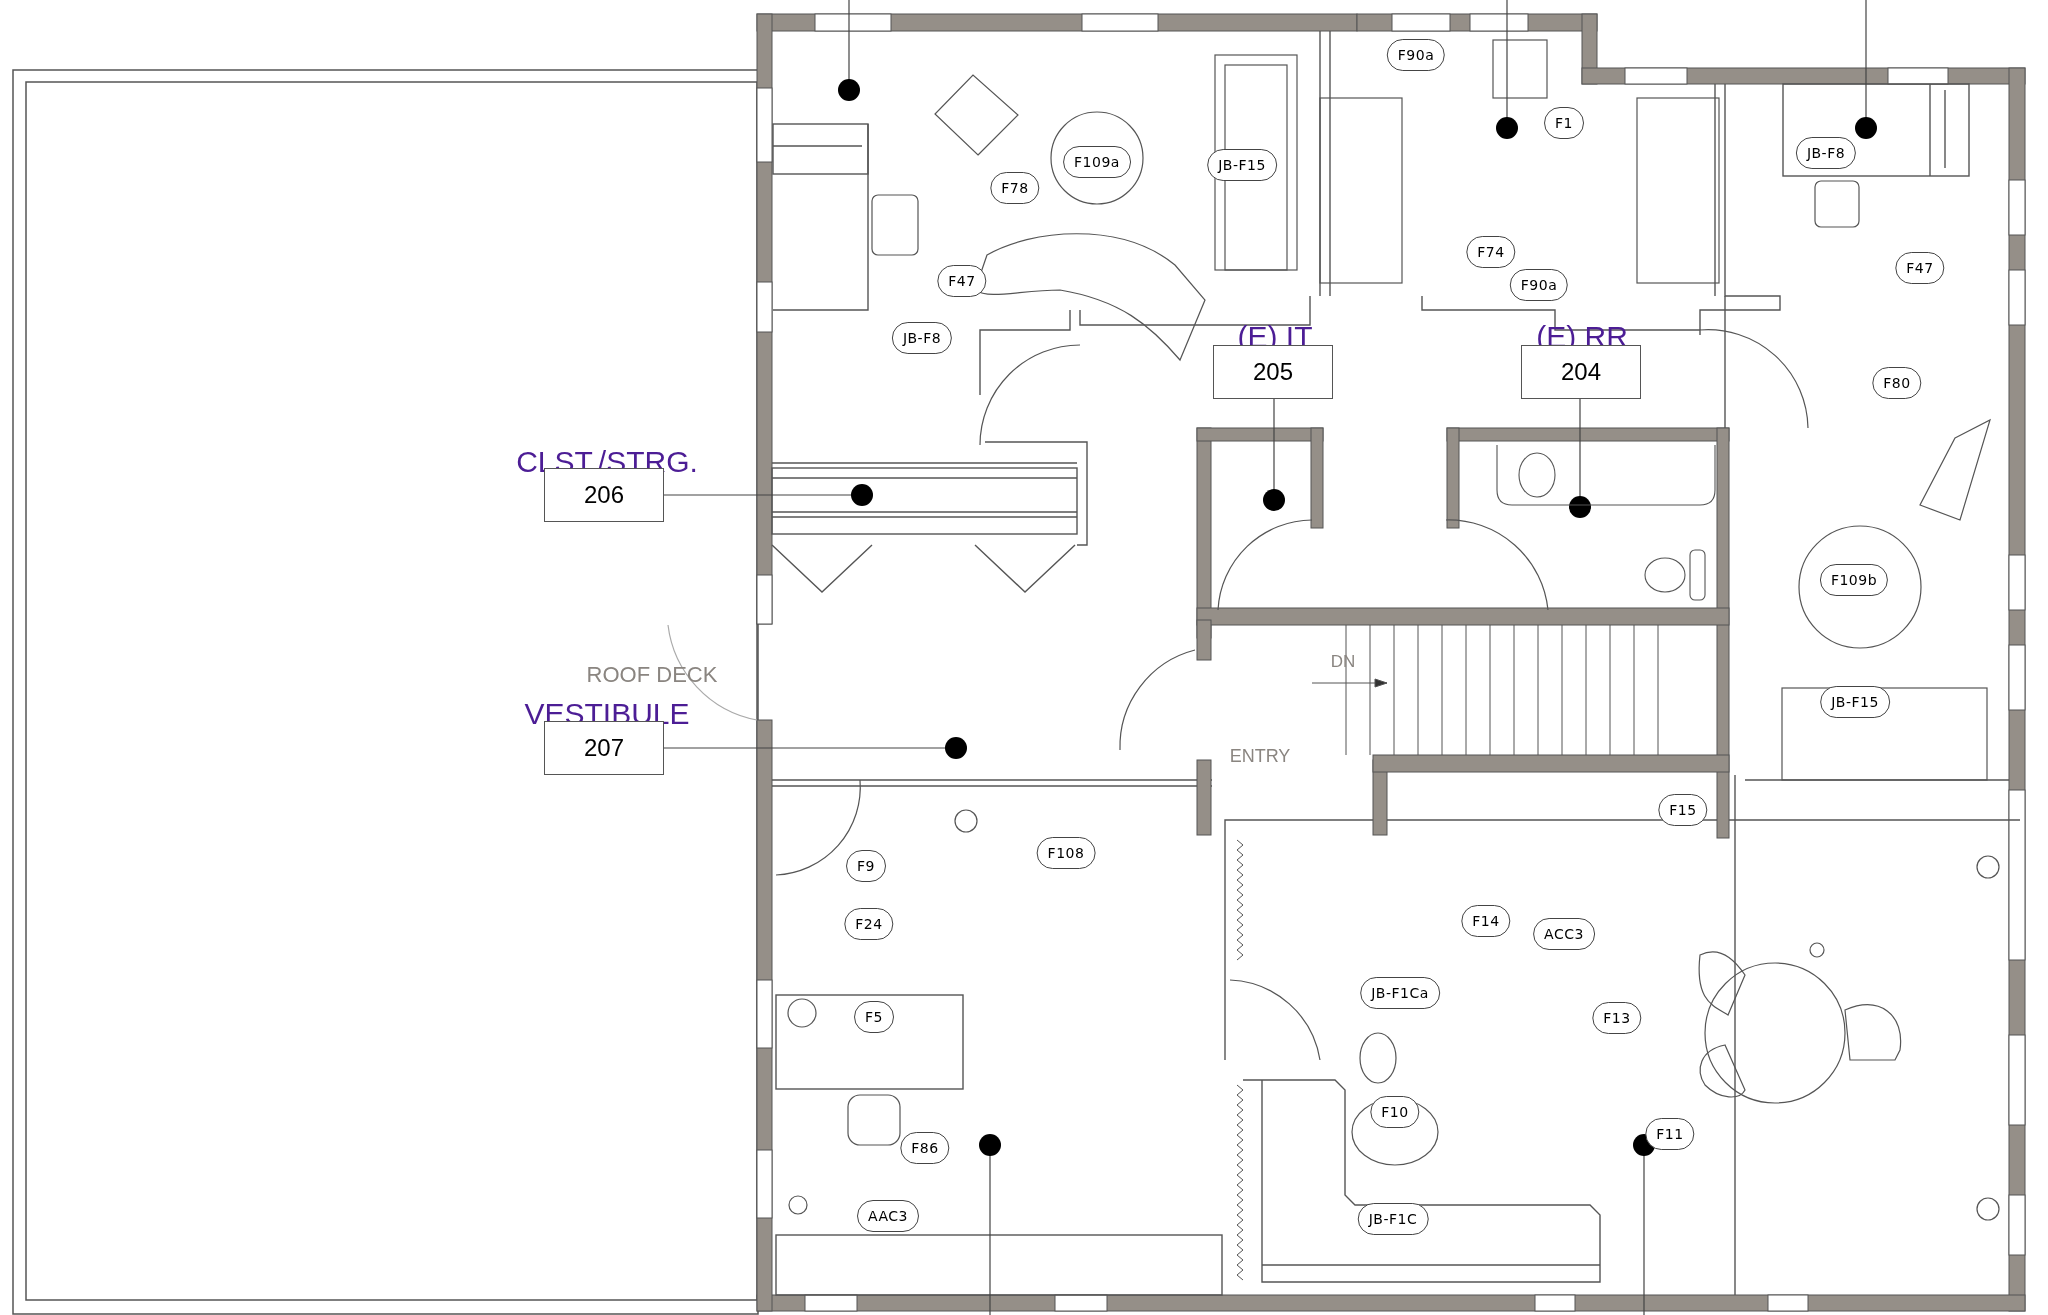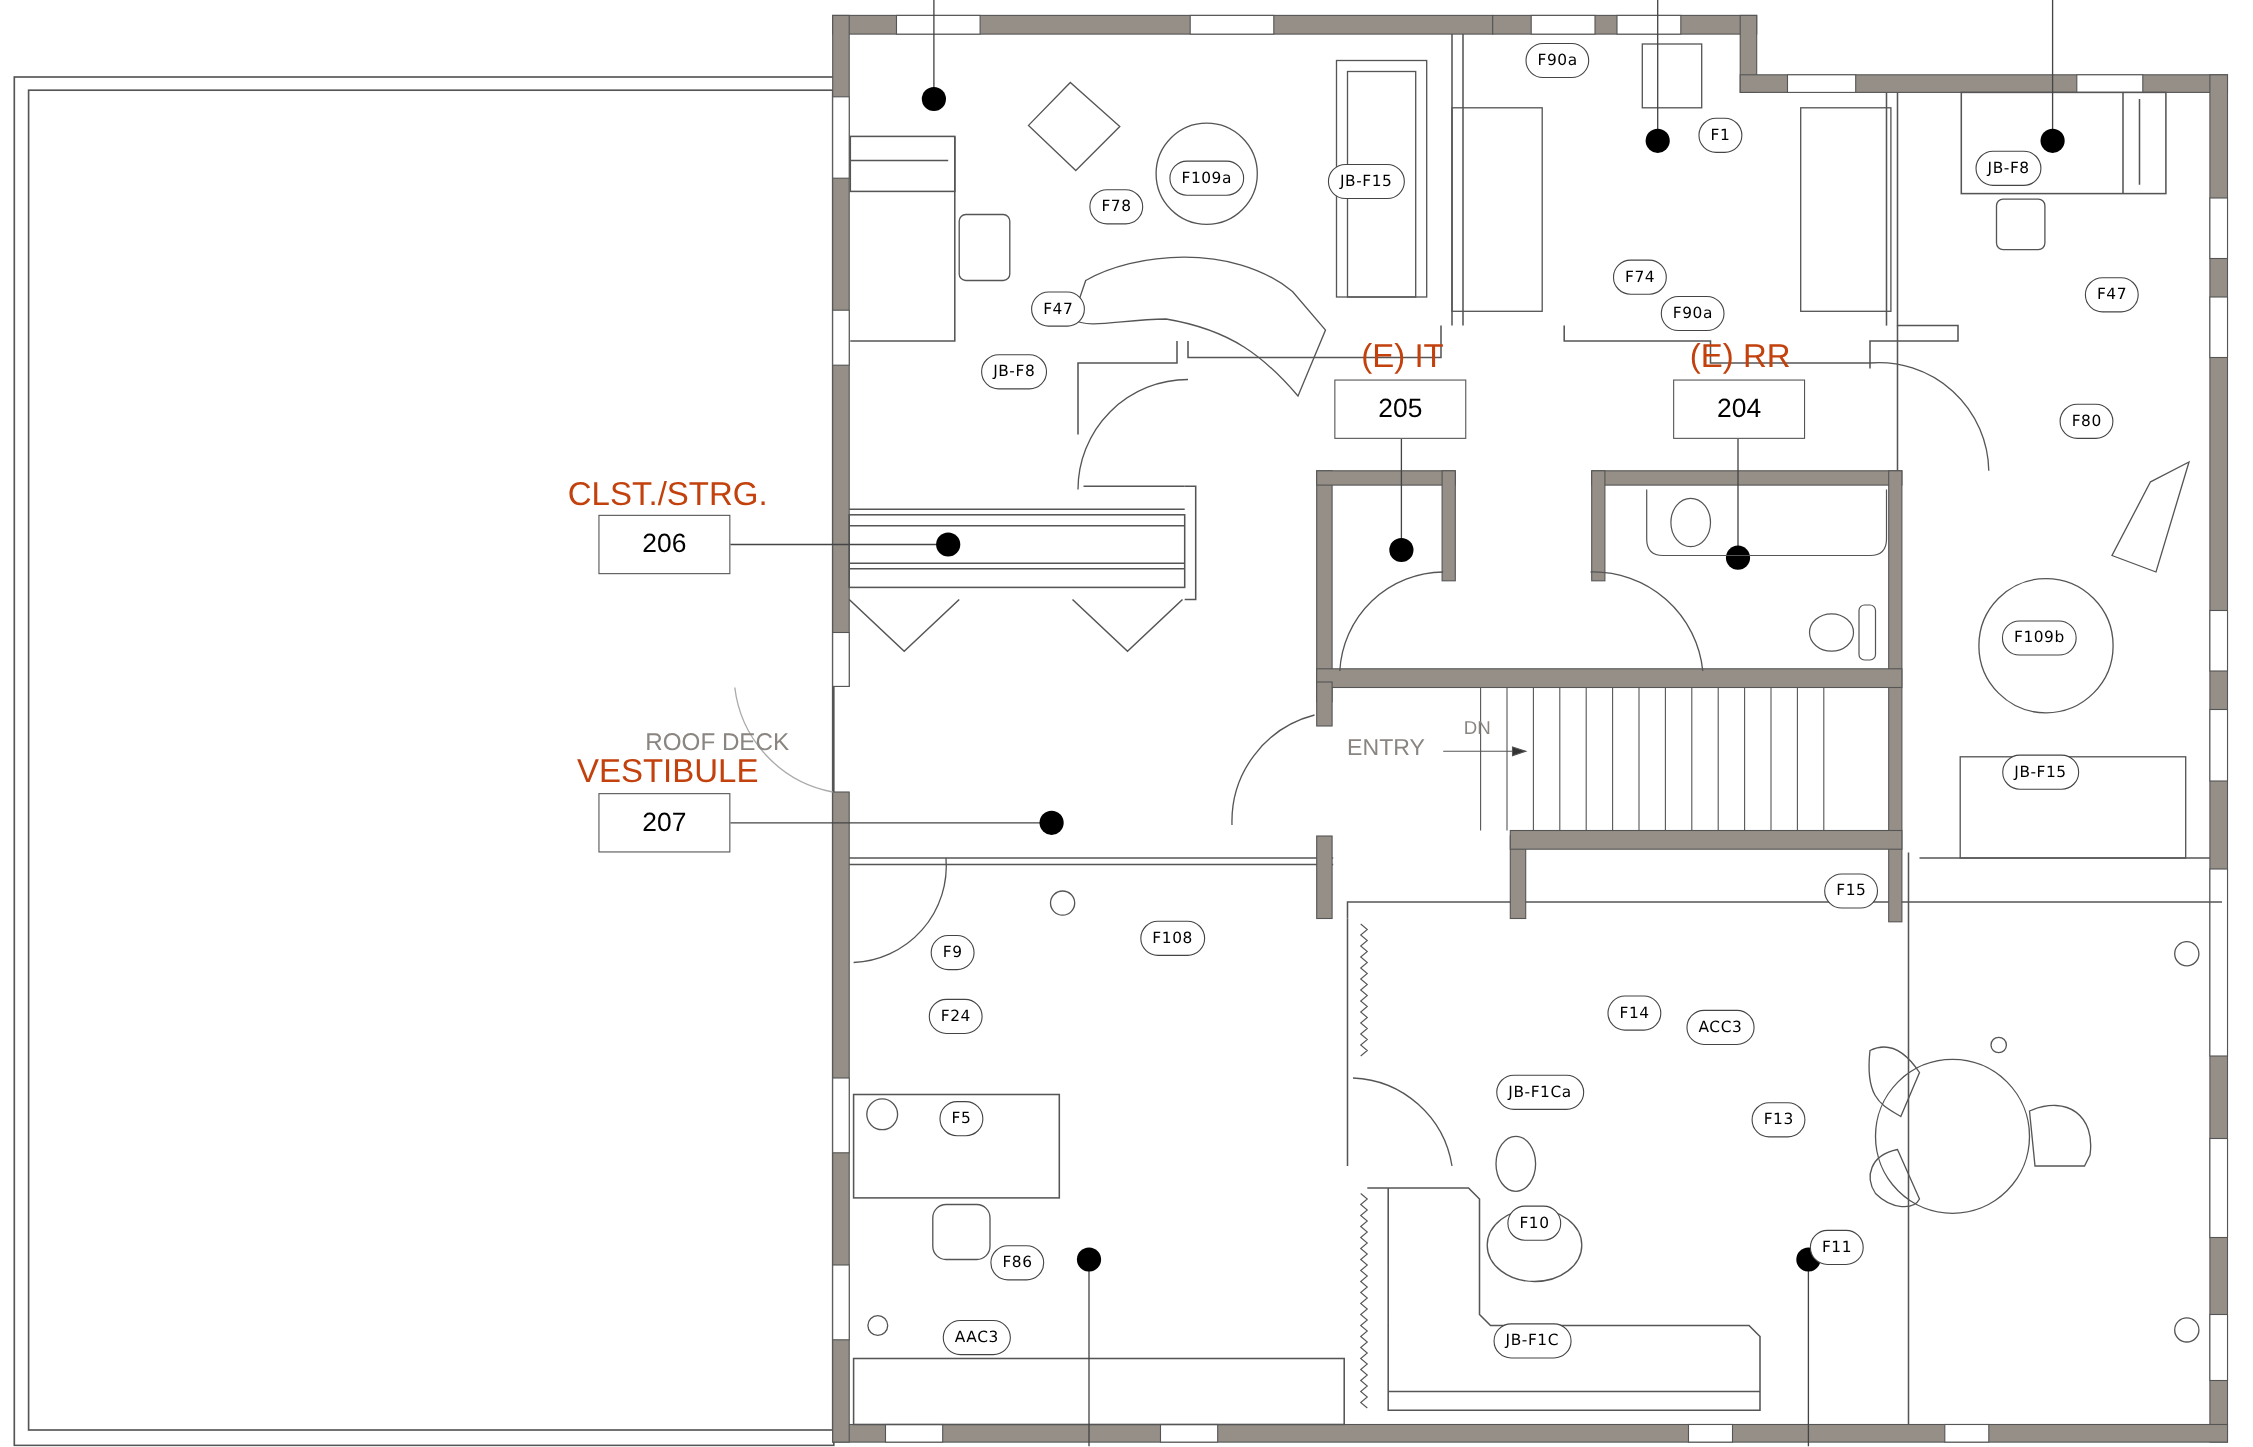--- a/index.html
+++ b/index.html
@@ -1,18 +1,18 @@
 <!DOCTYPE html>
 <html><head>
 <meta charset="utf-8">
 <style>
   html, body { margin:0; padding:0; background:#ffffff; }
   body { width:2048px; height:1315px; position:relative; overflow:hidden; font-family:"Liberation Sans", sans-serif; }
   #plan { position:absolute; left:0; top:0; width:2048px; height:1315px; }
-  .lbl { position:absolute; font-family:"Liberation Sans", sans-serif; color:#c2410c; white-space:nowrap; }
+  .lbl { position:absolute; font-family:"Liberation Sans", sans-serif; color:#4c1d95; white-space:nowrap;margin-top:12px; }
   .room-name { font-size:30px; transform:translate(-50%, -50%); }
   .room-num { position:absolute; border:1.5px solid #555; background:#fff; font-size:24px; text-align:center; display:flex; align-items:center; justify-content:center; }
   .tag { position:absolute; border:1.2px solid #444; border-radius:20px; background:#fff; font-size:14px; padding:0 10px; height:30px; line-height:30px; transform:translate(-50%,-50%); font-family:"DejaVu Sans", sans-serif; letter-spacing:0.5px; }
   .note { position:absolute; font-size:22px; color:#8a8580; transform:translate(-50%,-50%); }
 </style>
 </head>
 <body>
 
 <svg id="plan" viewBox="0 0 2048 1315" xmlns="http://www.w3.org/2000/svg">
   <g fill="none" stroke="#555" stroke-width="1.5">
@@ -224,21 +224,21 @@
 <div class="lbl room-name" style="left:1275px; top:325px;">(E) IT</div>
 <div class="room-num" style="left:1213px; top:345px; width:118px; height:52px;">205</div>
 <div class="lbl room-name" style="left:1582px; top:325px;">(E) RR</div>
 <div class="room-num" style="left:1521px; top:345px; width:118px; height:52px;">204</div>
 <div class="lbl room-name" style="left:607px; top:450px;">CLST./STRG.</div>
 <div class="room-num" style="left:544px; top:468px; width:118px; height:52px;">206</div>
 <div class="lbl room-name" style="left:607px; top:702px;">VESTIBULE</div>
 <div class="room-num" style="left:544px; top:721px; width:118px; height:52px;">207</div>
 
 <div class="note" style="left:652px; top:675px;">ROOF DECK</div>
-<div class="note" style="left:1260px; top:680px; font-size:21px;">ENTRY</div>
+<div class="note" style="left:1260px; top:756px; font-size:18px;">ENTRY</div>
 <div class="note" style="left:1343px; top:662px; font-size:17px;">DN</div>
 
 <div class="tag" style="left:1015px; top:188px;">F78</div>
 <div class="tag" style="left:962px; top:281px;">F47</div>
 <div class="tag" style="left:922px; top:338px;">JB-F8</div>
 <div class="tag" style="left:1097px; top:162px;">F109a</div>
 <div class="tag" style="left:1242px; top:165px;">JB-F15</div>
 <div class="tag" style="left:1416px; top:55px;">F90a</div>
 <div class="tag" style="left:1491px; top:252px;">F74</div>
 <div class="tag" style="left:1564px; top:123px;">F1</div>

